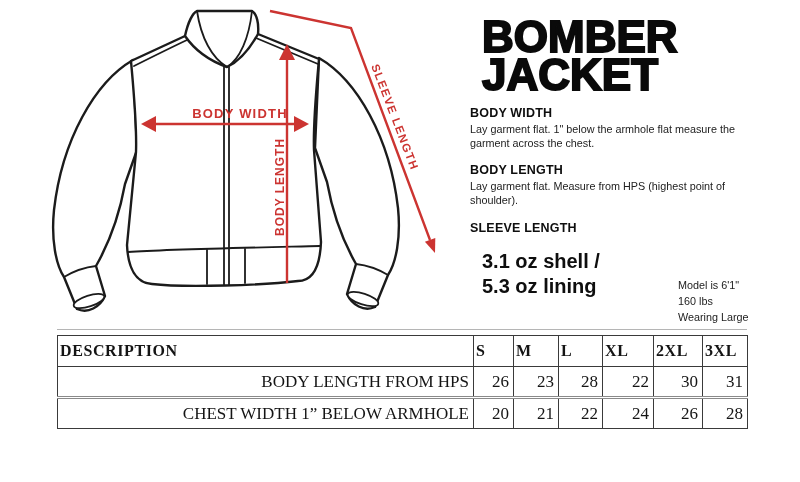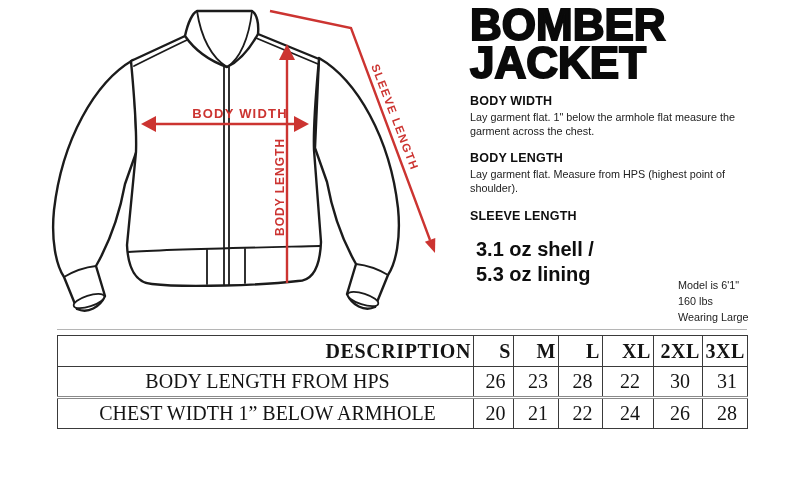--- a/index.html
+++ b/index.html
@@ -5,42 +5,42 @@
   html,body{margin:0;padding:0;background:#ffffff;}
   .stage{
     position:relative;width:800px;height:482px;background:#ffffff;overflow:hidden;
     font-family:"Liberation Sans",sans-serif;color:#111;
   }
   
   .diagram{position:absolute;left:0;top:0;width:460px;height:330px;}
   
   .info{position:absolute;left:470px;top:6px;width:300px;}
   .title{
-    margin:0;font-size:44px;line-height:0.86;font-weight:bold;color:#0a0a0a;
+    margin:12px;font-size:44px;line-height:0.86;font-weight:bold;color:#0a0a0a;
     letter-spacing:0px;-webkit-text-stroke:2px #0a0a0a;white-space:pre-line;
   }
   .sec-heading{margin:12px 0 2px 0;font-size:12.5px;font-weight:bold;color:#0e0e0e;letter-spacing:0.2px;}
   .sec-heading.mt{margin-top:13px;}
   .sec-body{margin:0;font-size:10.8px;line-height:1.32;color:#222;white-space:pre-line;}
   .fabric-note{
-    margin:14px 0 0 6px;font-size:20px;font-weight:bold;line-height:1.25;color:#0e0e0e;white-space:pre-line;
+    margin:14px 0 0 12px;font-size:20px;font-weight:bold;line-height:1.25;color:#0e0e0e;white-space:pre-line;
   }
   .model-note{
     position:absolute;left:678px;top:266px;font-size:10.8px;line-height:1.5;color:#222;white-space:pre-line;
   }
   
   .table-wrap{position:absolute;left:57px;top:329px;width:690px;}
   .top-rule{height:0;border-top:1px solid #b5b5b5;margin-bottom:5px;}
   table.size{
     border-collapse:collapse;table-layout:fixed;width:690px;
     font-family:"Liberation Serif",serif;color:#141414;background:#fff;
   }
   table.size th,table.size td{border:1px solid #3a3a3a;overflow:hidden;}
-  table.size th{height:30px;font-size:20px;font-weight:bold;text-align:right;letter-spacing:0.6px;padding:0 2px;}
-  table.size td{height:29px;font-size:20px;text-align:center;padding:0 4px 0 8px;}
+  table.size th{height:30px;font-size:16px;font-weight:bold;text-align:left;letter-spacing:0.6px;padding:0 2px;}
+  table.size td{height:29px;font-size:17px;text-align:right;padding:0 4px 0 8px;}
   table.size tr.dbl td{border-bottom:3px double #8a8a8a;}
   
   .red-label{font-family:"Liberation Sans",sans-serif;font-weight:bold;fill:#cc3431;}
 </style>
 </head>
 <body>
 
 <div class="stage">
 
   <div class="diagram">

